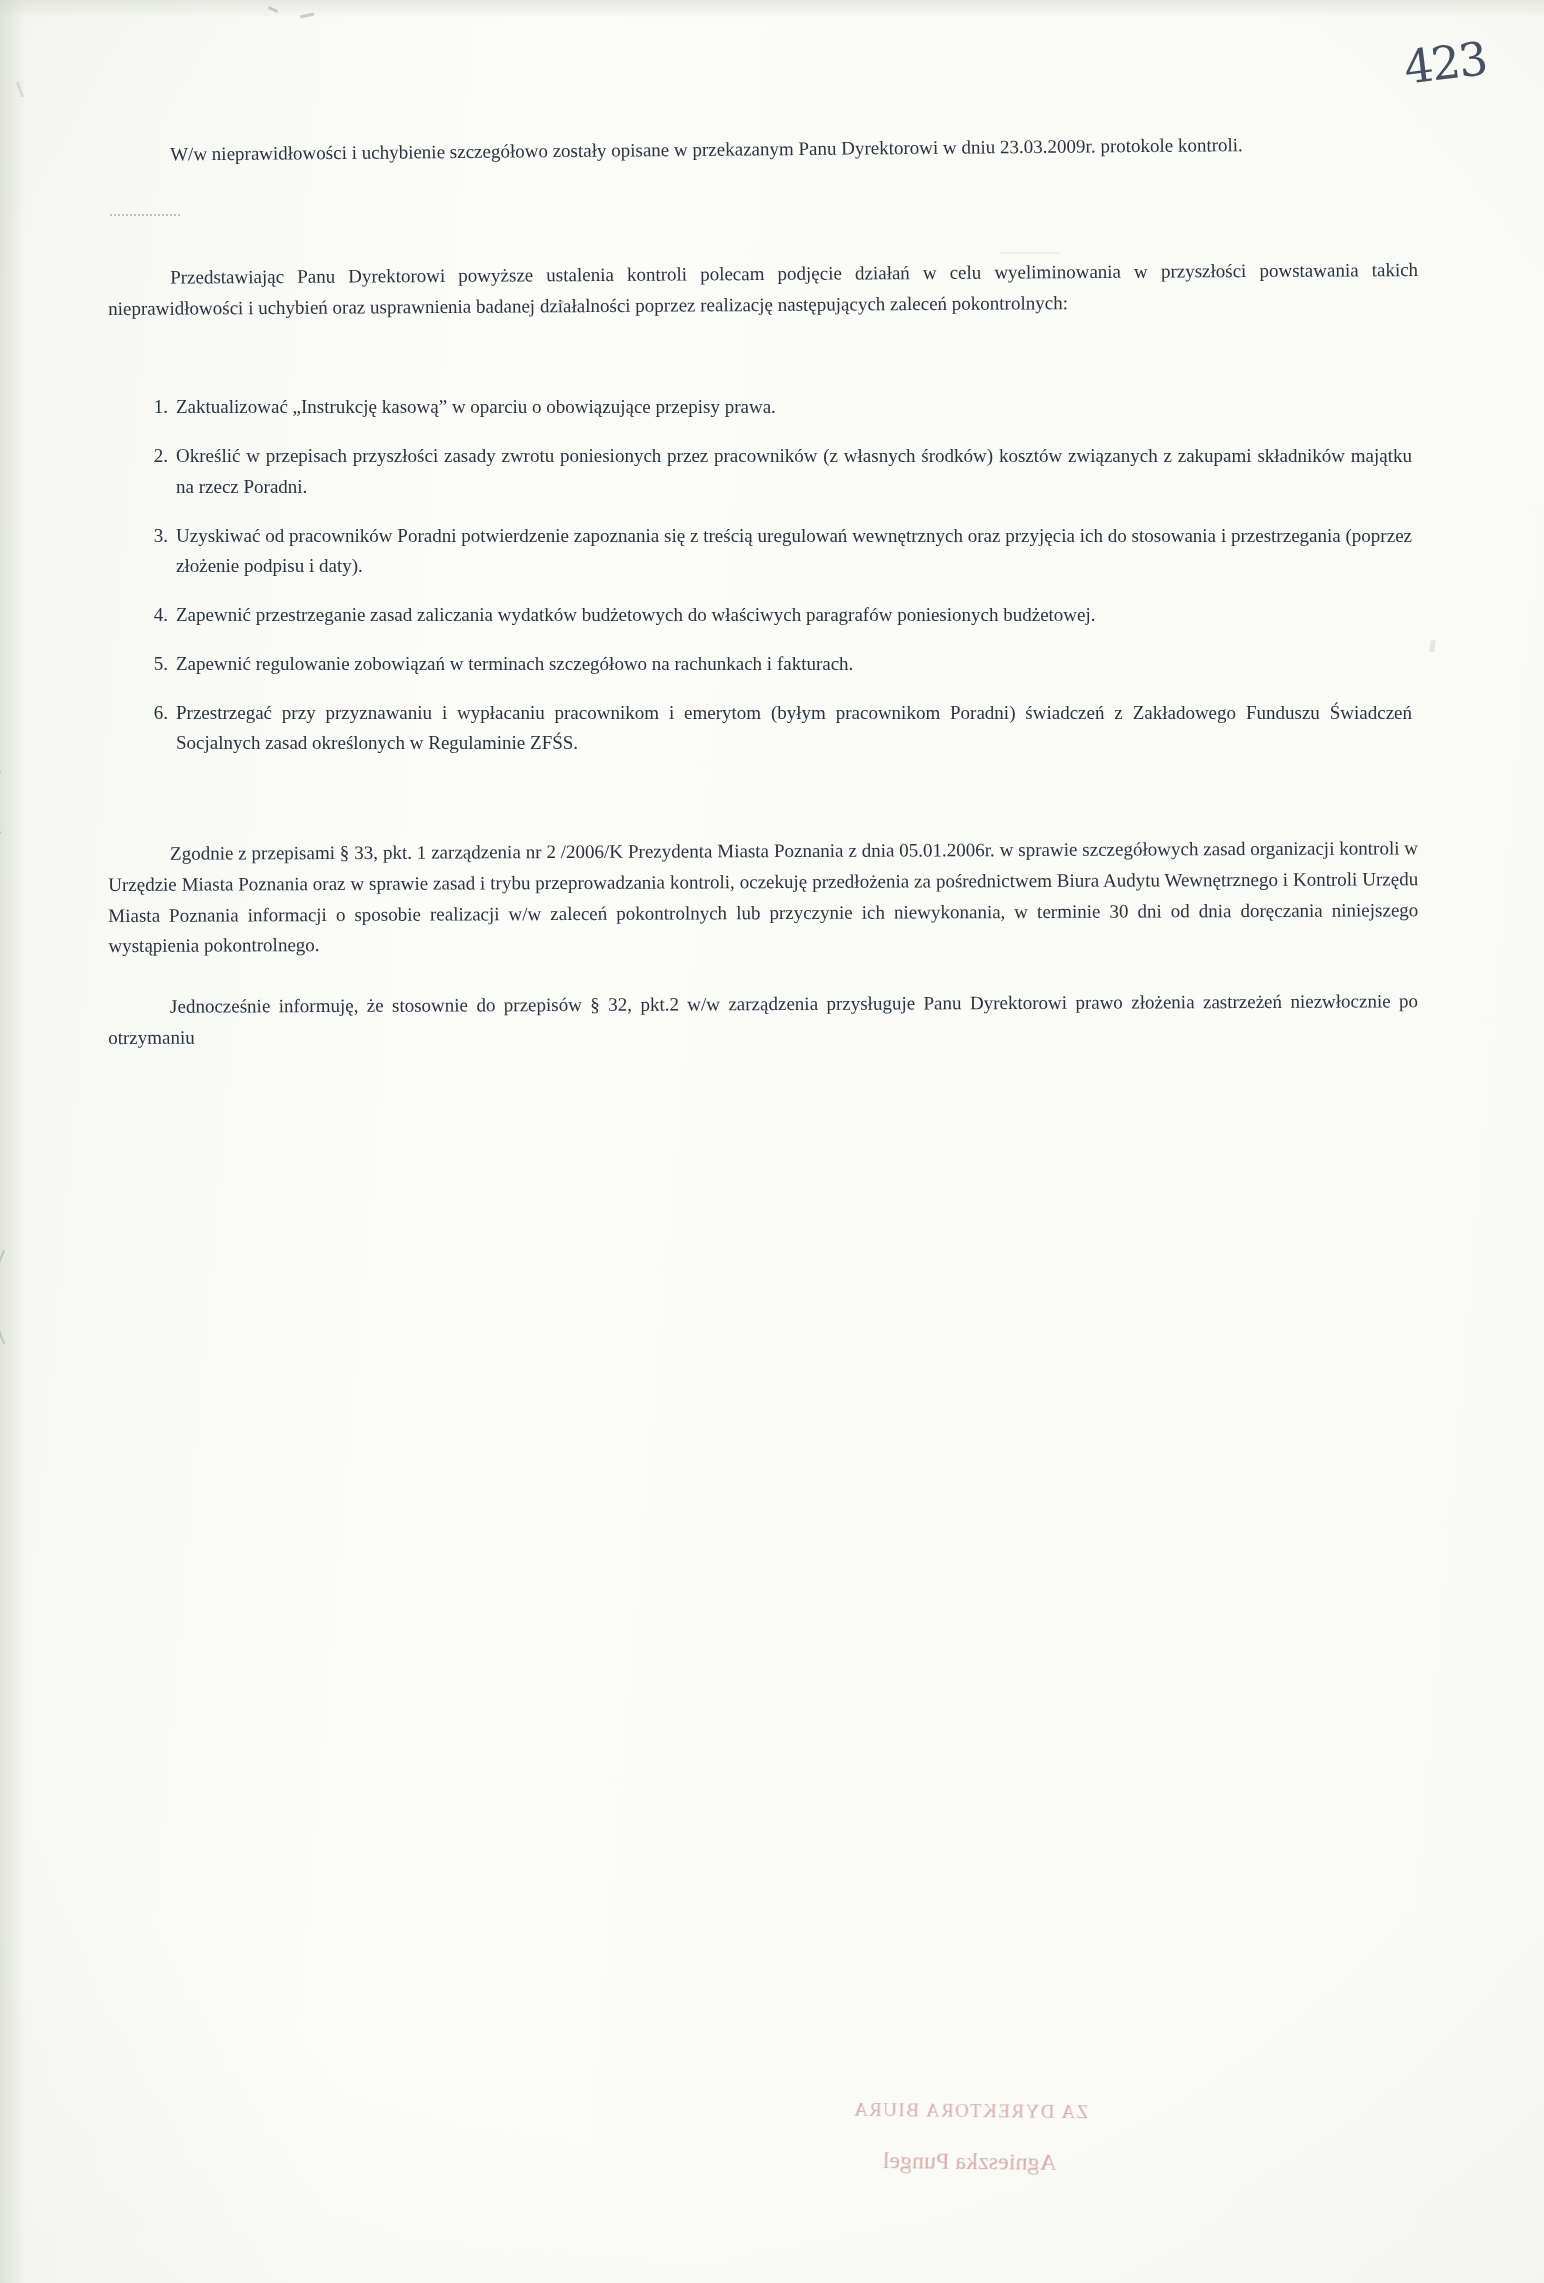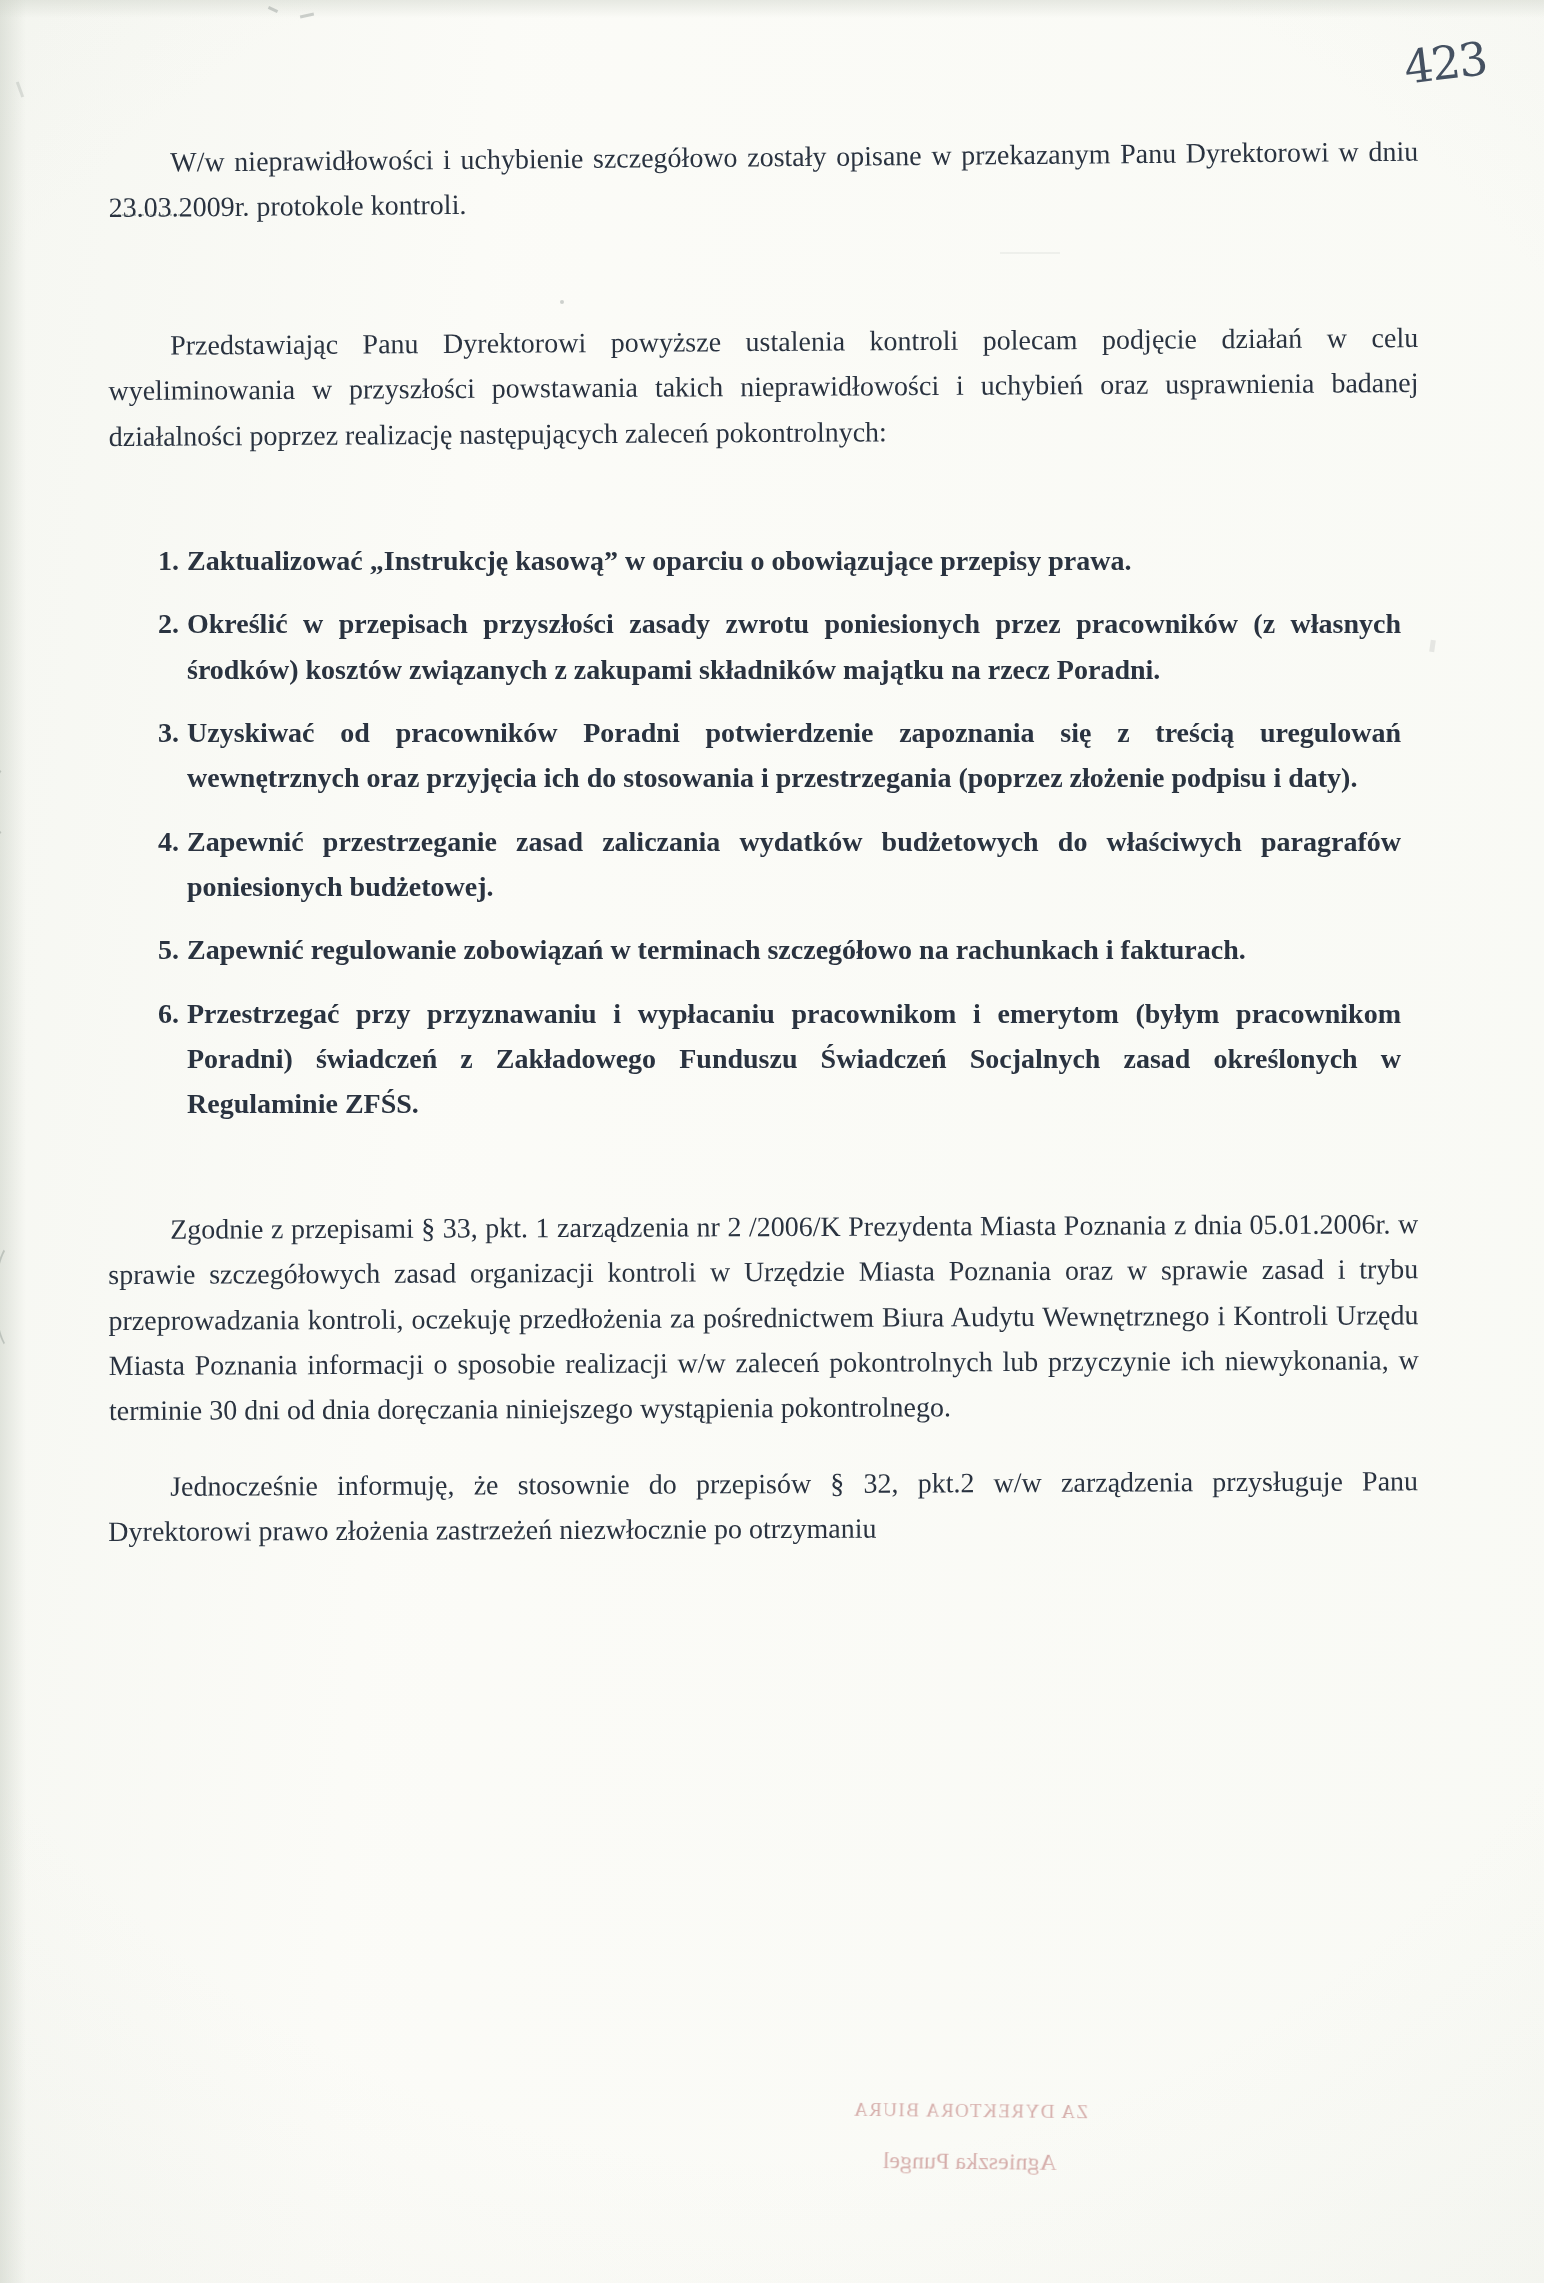--- a/index.html
+++ b/index.html
@@ -36,21 +36,21 @@
   .page-edge-top {
     position: absolute;
     left: 0; right: 0; top: 0;
     height: 18px;
     background: linear-gradient(180deg, rgba(205,210,200,0.45), rgba(255,255,255,0));
     pointer-events: none;
   }
 
   .doc-text {
     color: #2a3340;
-    font-size: 28px;
+    font-size: 19px;
     line-height: 1.62;
   }
 
   
   .folio {
     position: absolute;
     right: 58px;
     top: 36px;
     font-family: "DejaVu Serif", serif;
     font-size: 46px;
@@ -74,25 +74,24 @@
   }
   p.para.indent {
     text-indent: 62px;
   }
 
   .gap-lg { height: 92px; }
   .gap-md { height: 62px; }
   .gap-sm { height: 30px; }
 
   ol.recommendations {
-    margin: 17px;
+    margin: 6px;
     padding: 0 0 0 0;
     list-style: none;
     counter-reset: rec;
-    font-weight: bold;
   }
   ol.recommendations > li {
     position: relative;
     counter-increment: rec;
     padding-left: 62px;
     margin-bottom: 18px;
     text-align: justify;
   }
   ol.recommendations > li::before {
     content: counter(rec) ".";

